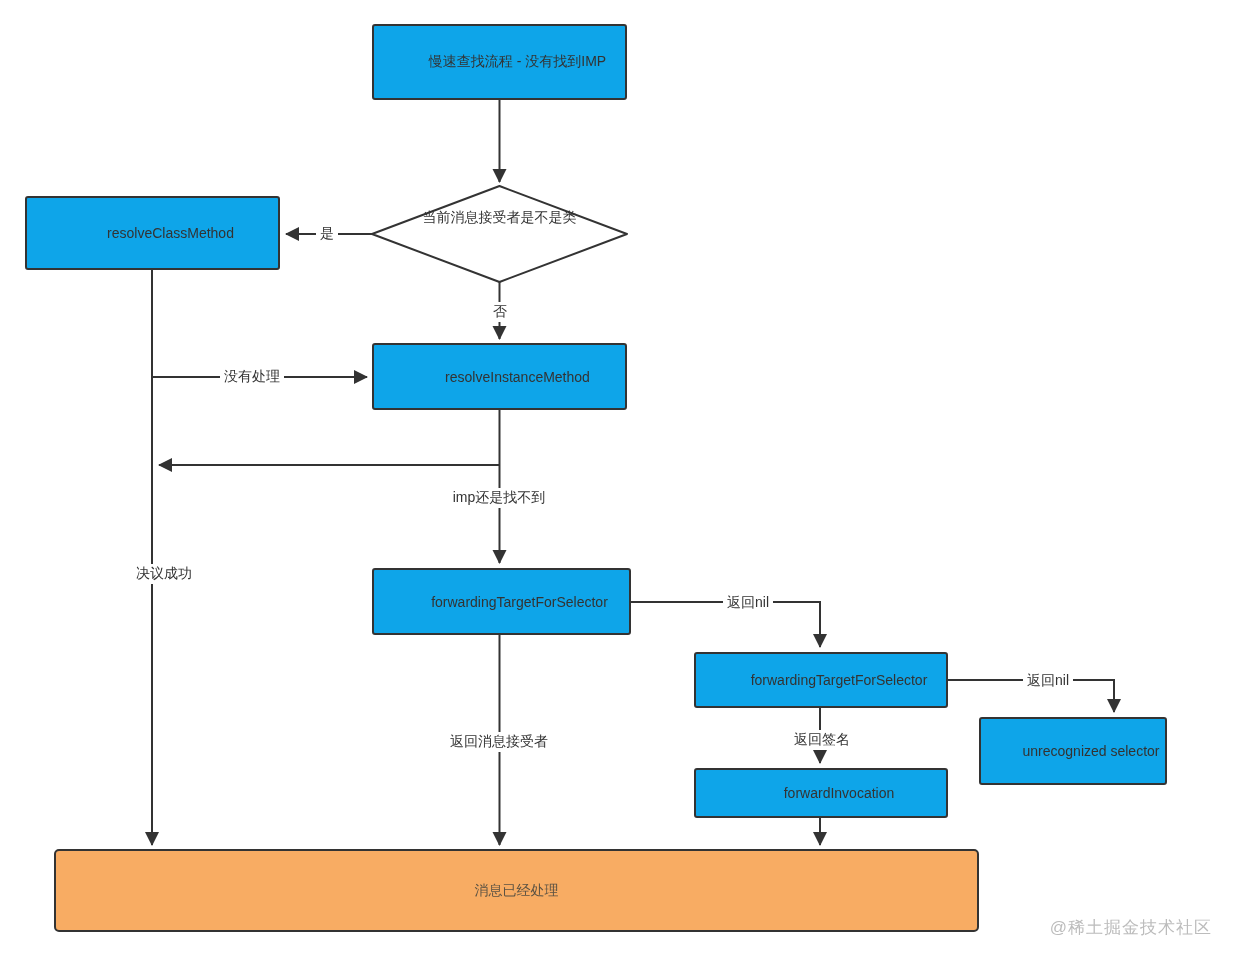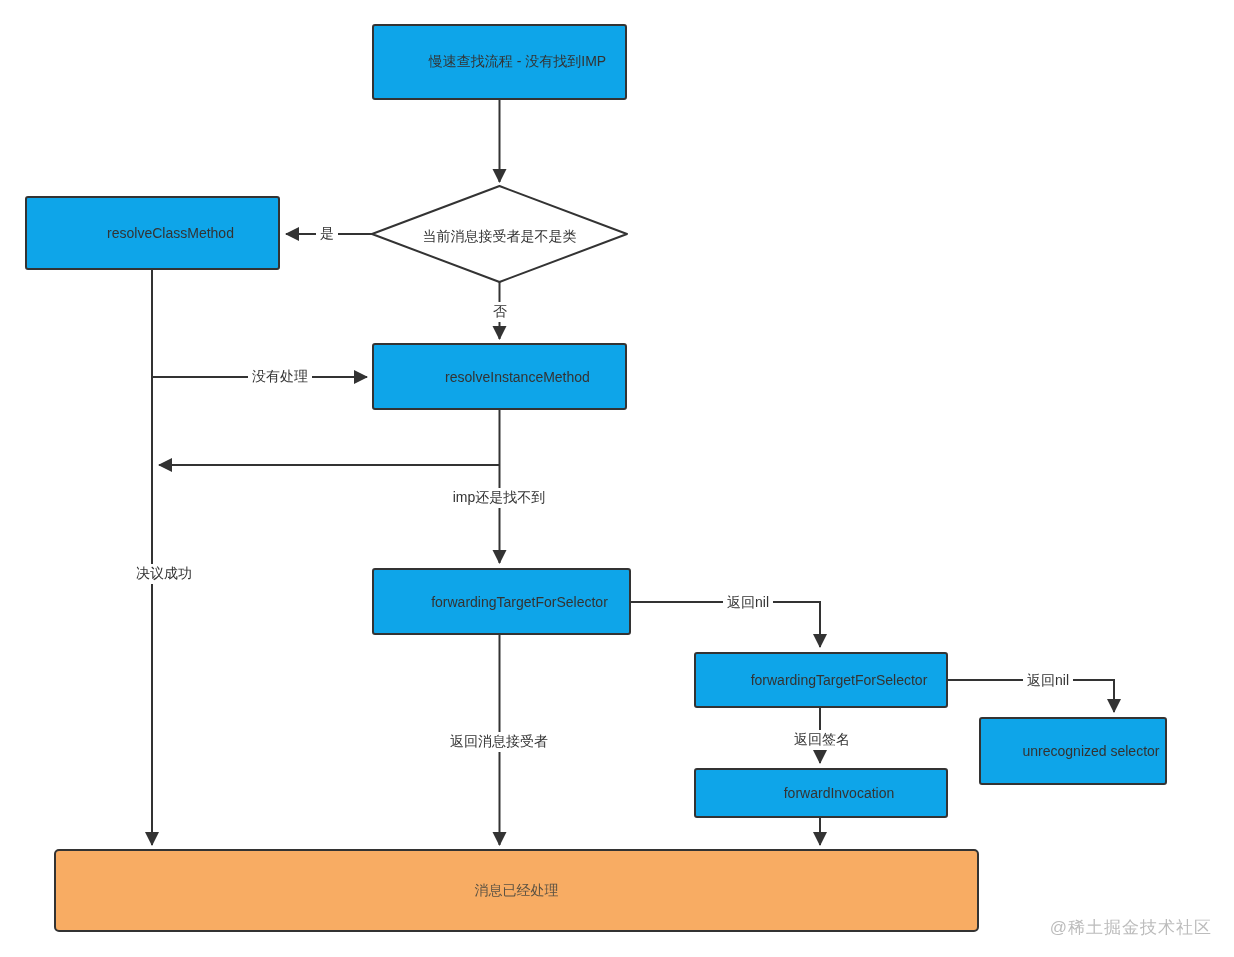--- a/index.html
+++ b/index.html
@@ -108,21 +108,21 @@
 
     <path d="M820,708 L820,763" fill="none" stroke="#333333" stroke-width="2" marker-end="url(#arrow)"></path>
 
     <path d="M820,818 L820,845" fill="none" stroke="#333333" stroke-width="2" marker-end="url(#arrow)"></path>
   </svg>
 
   <div class="node box" style="left:372px; top:24px; width:255px; height:76px;">
     <span>慢速查找流程 - 没有找到IMP</span>
   </div>
 
-  <div class="node diamond-label" style="left:392px; top:223px; width:215px; height:28px;text-align:right;">
+  <div class="node diamond-label" style="left:392px; top:204px; width:215px; height:28px;text-align:right;">
     <span>当前消息接受者是不是类</span>
   </div>
 
   <div class="node box" style="left:25px; top:196px; width:255px; height:74px;">
     <span>resolveClassMethod</span>
   </div>
 
   <div class="node box" style="left:372px; top:343px; width:255px; height:67px;">
     <span>resolveInstanceMethod</span>
   </div>
@@ -142,21 +142,21 @@
   <div class="node box" style="left:694px; top:768px; width:254px; height:50px;">
     <span>forwardInvocation</span>
   </div>
 
   <div class="node terminal" style="left:54px; top:849px; width:925px; height:83px;">
     <span>消息已经处理</span>
   </div>
 
   <div class="edge-label" style="left:327px; top:234px;">是</div>
   <div class="edge-label" style="left:500px; top:312px;">否</div>
-  <div class="edge-label" style="left:252px; top:377px;margin-left:28px;">没有处理</div>
+  <div class="edge-label" style="left:252px; top:377px;">没有处理</div>
   <div class="edge-label" style="left:152px; top:574px;margin-left:12px;">决议成功</div>
   <div class="edge-label" style="left:499px; top:498px;">imp还是找不到</div>
   <div class="edge-label" style="left:748px; top:603px;">返回nil</div>
   <div class="edge-label" style="left:499px; top:742px;">返回消息接受者</div>
   <div class="edge-label" style="left:1048px; top:681px;">返回nil</div>
   <div class="edge-label" style="left:822px; top:740px;">返回签名</div>
 
   <div class="watermark">@稀土掘金技术社区</div>
 
 </div>

